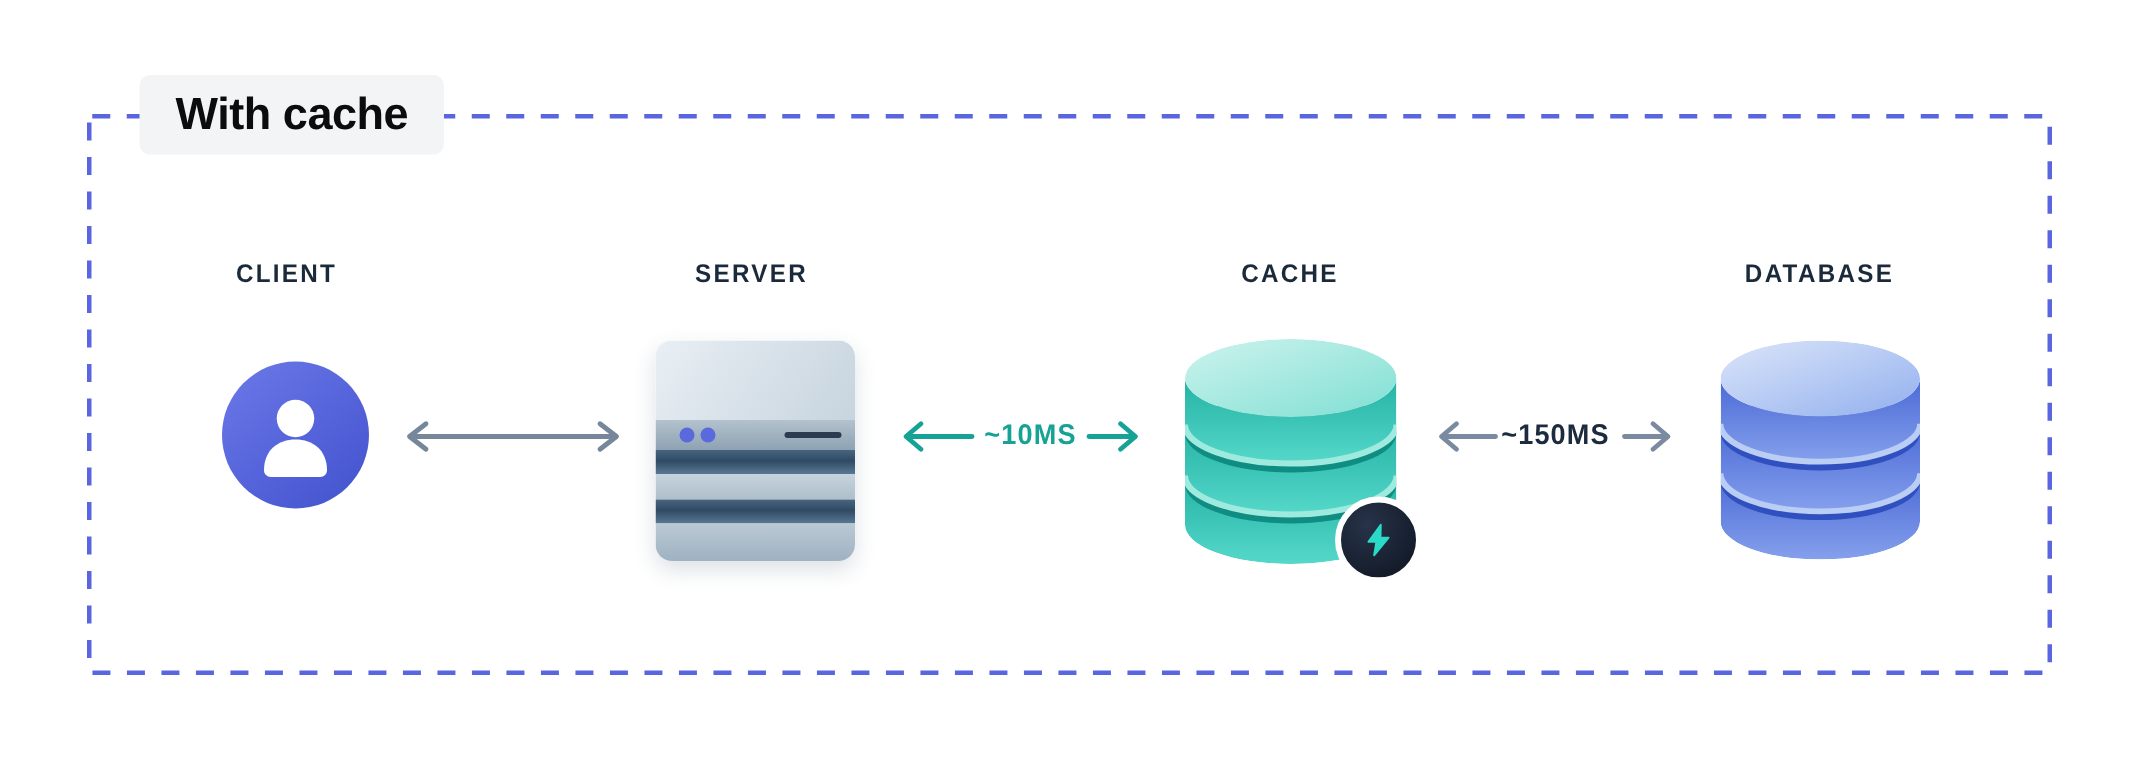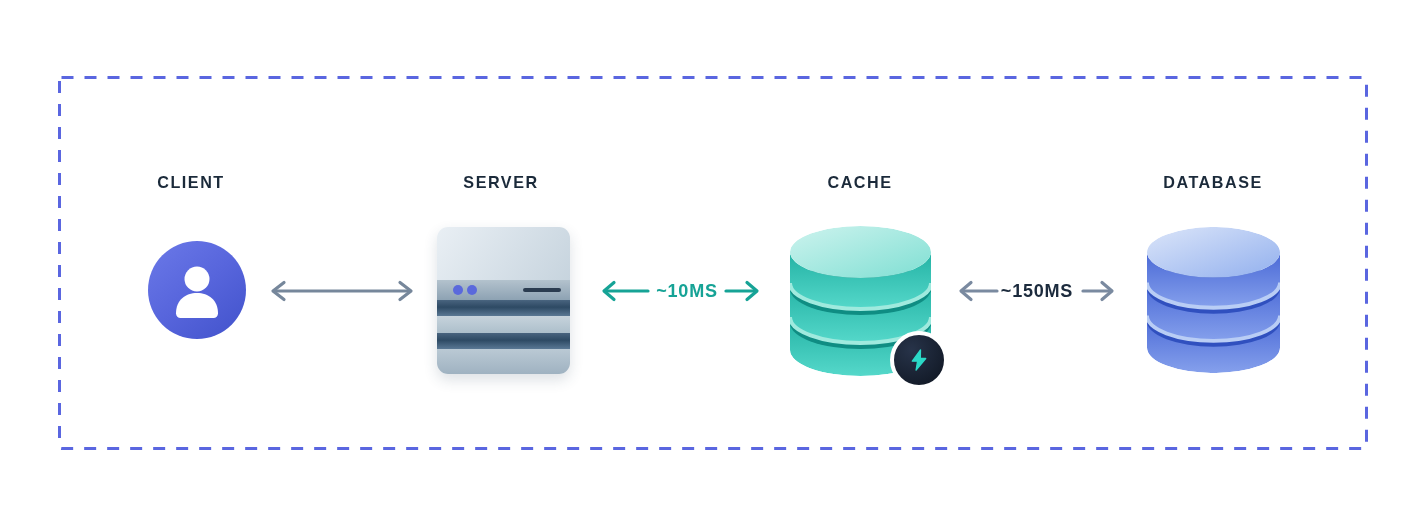--- a/index.html
+++ b/index.html
@@ -56,20 +56,23 @@
 </style>
 </head>
 <body>
 
 <div class="canvas">
 
   <svg class="frame-svg" width="1427" height="513">
     <rect x="59.5" y="77.5" width="1307" height="371" rx="2" fill="none" stroke="#5a66e0" stroke-width="3" stroke-dasharray="12 11"></rect>
   </svg>
 
+  <div class="title-chip">
+    <span>With cache</span>
+  </div>
 
   <div class="node-label" style="left:81px">CLIENT</div>
   <div class="node-label" style="left:391px">SERVER</div>
   <div class="node-label" style="left:750px">CACHE</div>
   <div class="node-label" style="left:1103px">DATABASE</div>
 
   <div class="client-circle">
     <svg width="98" height="98" viewBox="0 0 98 98">
       <circle cx="49" cy="38" r="12.5" fill="#ffffff"></circle>
       <path d="M28 72.5c0-13.5 9.5-20.5 21-20.5s21 7 21 20.5c0 2.5-2 4.5-4.5 4.5h-33c-2.5 0-4.5-2-4.5-4.5z" fill="#ffffff"></path>

